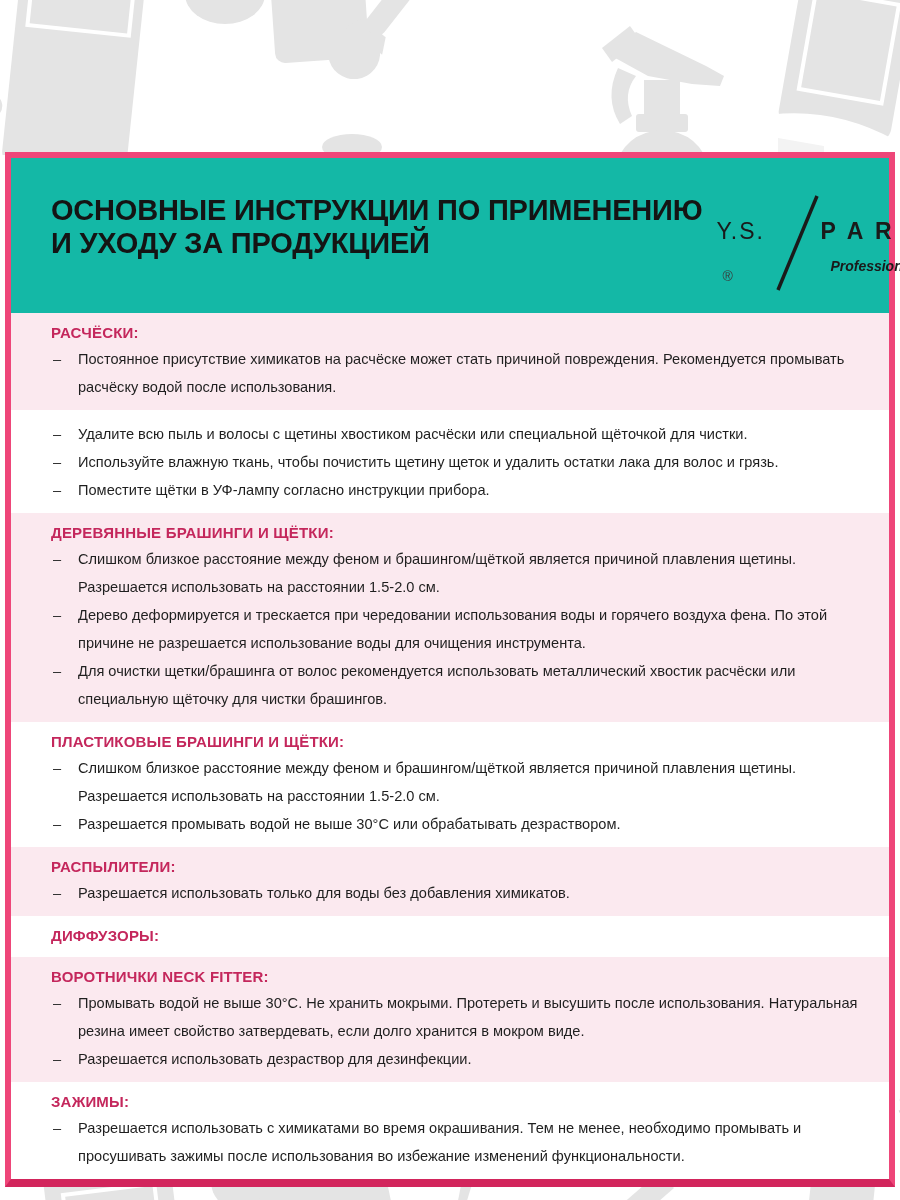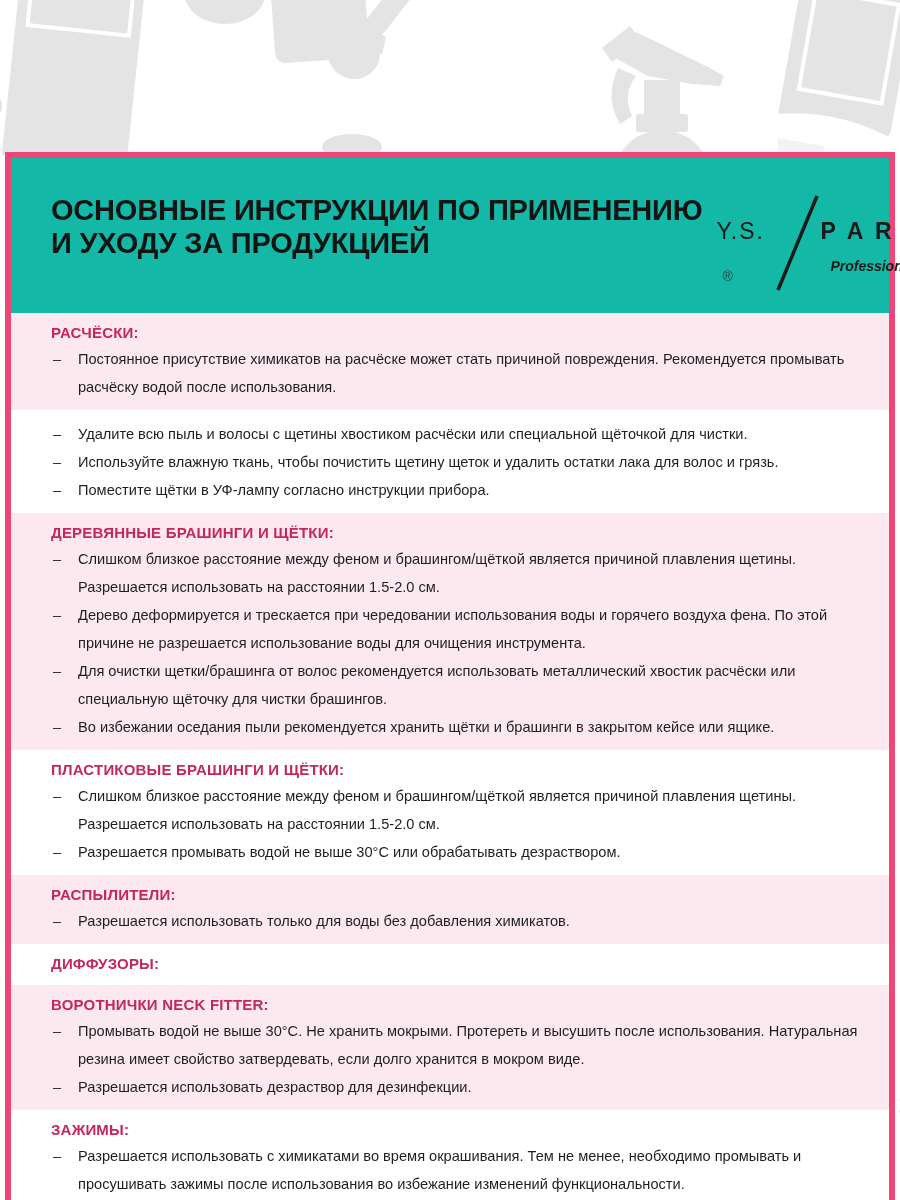--- a/index.html
+++ b/index.html
@@ -188,21 +188,20 @@
             <li>Поместите щётки в УФ-лампу согласно инструкции прибора.</li>
           </ul>
   </section>
 
   <section class="sec band">
     <h2 class="sec-h">ДЕРЕВЯННЫЕ БРАШИНГИ И ЩЁТКИ:</h2>
     <ul class="sec-list">
             <li>Слишком близкое расстояние между феном и брашингом/щёткой является причиной плавления щетины. Разрешается использовать на расстоянии 1.5-2.0 см.</li>
             <li>Дерево деформируется и трескается при чередовании использования воды и горячего воздуха фена. По этой причине не разрешается использование воды для очищения инструмента.</li>
             <li>Для очистки щетки/брашинга от волос рекомендуется использовать металлический хвостик расчёски или специальную щёточку для чистки брашингов.</li>
-            <li>Во избежании оседания пыли рекомендуется хранить щётки и брашинги в закрытом кейсе или ящике.</li>
           </ul>
   </section>
 
   <section class="sec">
     <h2 class="sec-h">ПЛАСТИКОВЫЕ БРАШИНГИ И ЩЁТКИ:</h2>
     <ul class="sec-list">
             <li>Слишком близкое расстояние между феном и брашингом/щёткой является причиной плавления щетины. Разрешается использовать на расстоянии 1.5-2.0 см.</li>
             <li>Разрешается промывать водой не выше 30°С или обрабатывать дезраствором.</li>
           </ul>
   </section>

